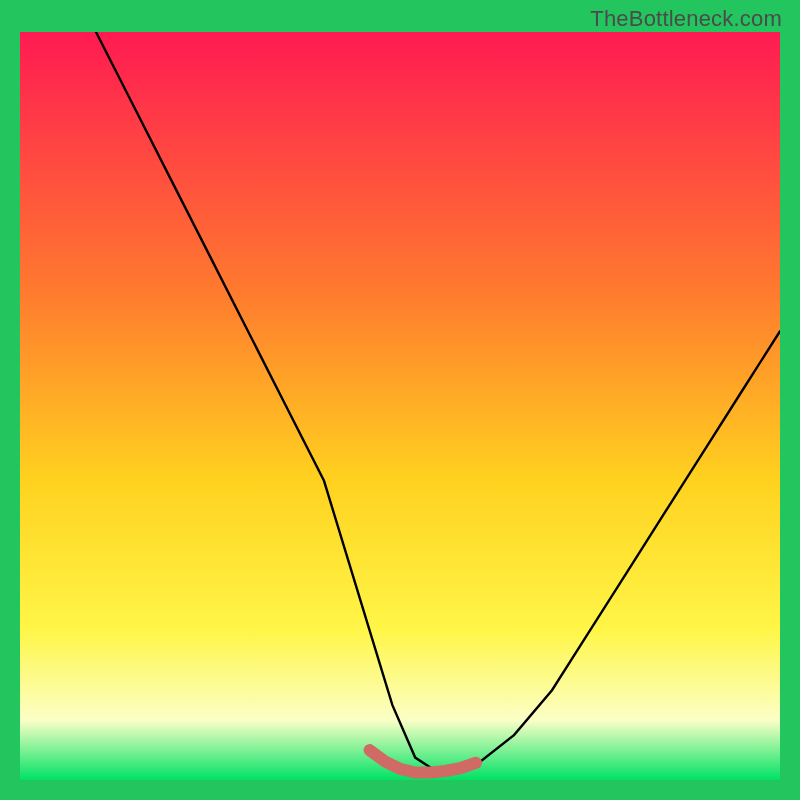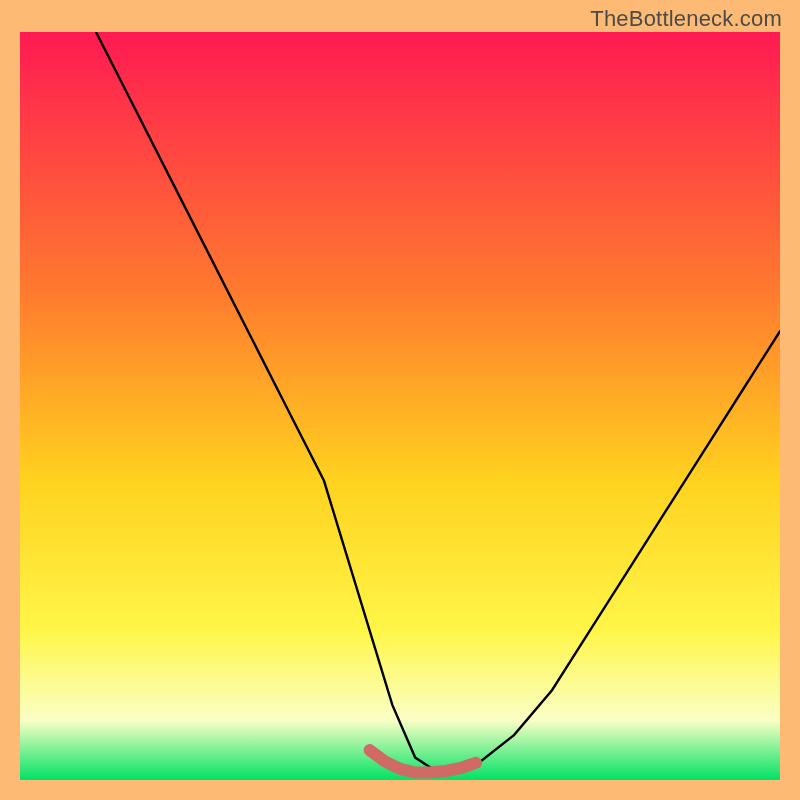--- a/index.html
+++ b/index.html
@@ -10,21 +10,21 @@
     background: #000;
     overflow: hidden;
     font-family: Arial, Helvetica, sans-serif;
   }
   .frame {
     position: absolute;
     top: 0;
     left: 0;
     width: 800px;
     height: 800px;
-    background: #fdba74;
+    background: #22c55e;
   }
   .plot {
     position: absolute;
     
     top: 32px;
     left: 20px;
     width: 760px;
     height: 748px;
   }
   .watermark {

